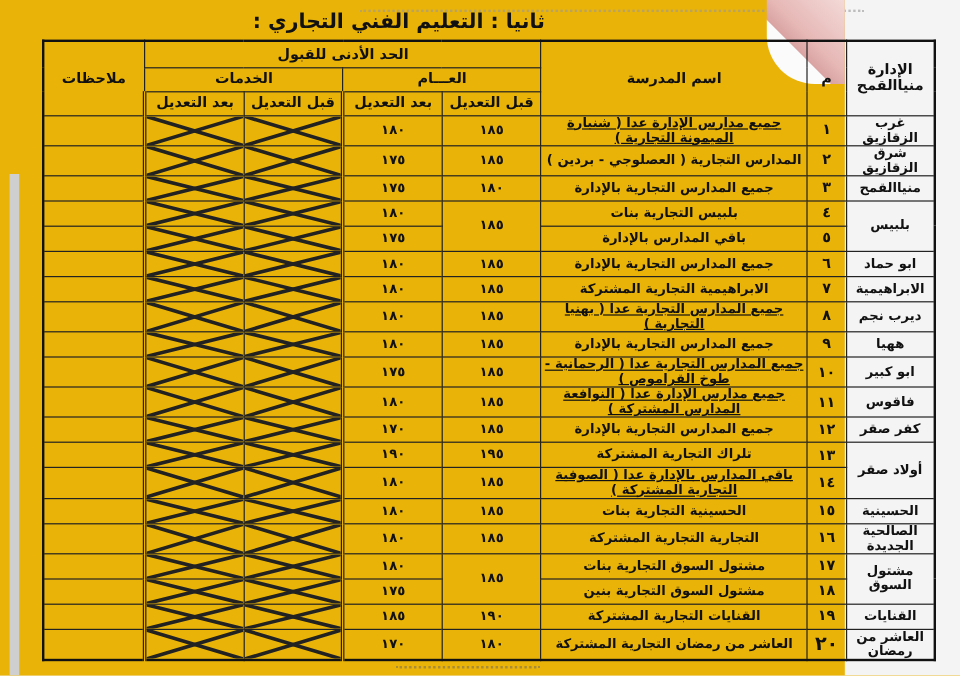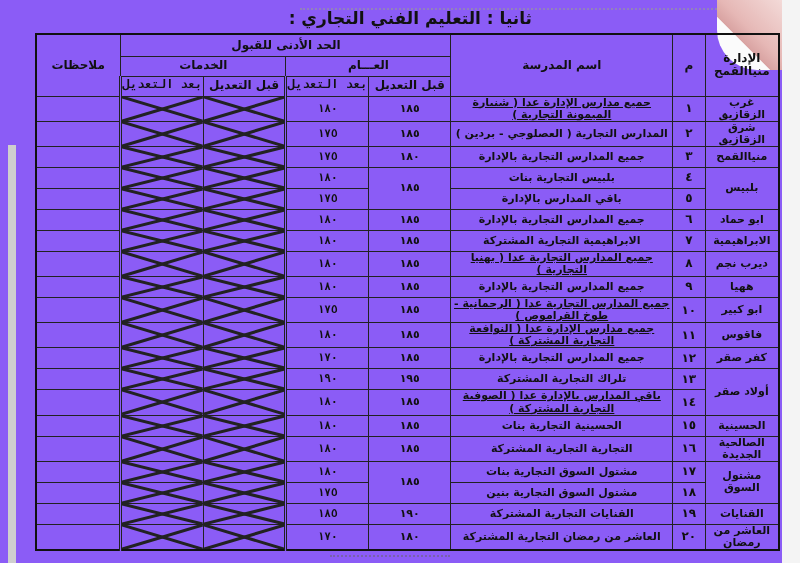--- a/index.html
+++ b/index.html
@@ -3,22 +3,22 @@
 <meta charset="utf-8">
 <style>
   html, body { margin:0; padding:0; }
   body {
     width:800px; height:563px; overflow:hidden; position:relative;
     background:#f4f4f4;
     font-family:"DejaVu Sans", sans-serif;
     color:#111;
   }
   .page {
-    position:absolute; left:0; top:0; width:782px; height:563px;
-    background:#8b5cf6;
+    position:absolute; left:0; top:0; width:704px; height:563px;
+    background:#eab308;
   }
   .top-strip {
     position:absolute; left:300px; top:0; width:420px; height:8px;
     border-bottom:2px dotted #999; opacity:.6;
   }
   .section-title {
     position:absolute; right:250px; top:8px; direction:rtl;
     font-weight:bold; font-size:17px; white-space:nowrap;
   }
   .page-curl {
@@ -41,21 +41,21 @@
   }
   .grid th { font-size:12px; }
   .h-admin { font-size:12px; }
   .row td { height:20px; }
   .num { font-size:14px; letter-spacing:2px; }
   .name-lg { font-size:13px; }
   .name-sm { font-size:10px;text-decoration:underline; }
   .admin-sm { font-size:9px;margin-left:36px; }
   .xcell { position:relative; }
   .xcell svg { position:absolute; left:0; top:0; width:100%; height:100%; }
-  .double-l { border-left:3px double #222 !important;font-family:Liberation Mono, monospace; }
+  .double-l { border-left:3px double #222 !important; }
   .footer-scrap {
     position:absolute; left:330px; top:555px; width:120px; height:6px;
     border-top:2px dotted #666; opacity:.5;
   }
 </style>
 </head>
 <body>
 
 <div class="page">
   <div class="top-strip"></div>
@@ -248,21 +248,21 @@
               </svg></span></td>
           <td class="xcell double-l"><span><svg viewBox="0 0 100 100" preserveAspectRatio="none">
                 <line x1="0" y1="0" x2="100" y2="100" stroke="#222" stroke-width="3" vector-effect="non-scaling-stroke"></line>
                 <line x1="0" y1="100" x2="100" y2="0" stroke="#222" stroke-width="3" vector-effect="non-scaling-stroke"></line>
               </svg></span></td>
           <td></td>
         </tr>
         <tr class="row">
           <td class="name-lg">فاقوس</td>
           <td class="num" style="font-size:12px">١١</td>
-          <td class="name-sm">جميع مدارس الإدارة عدا ( النوافعة التجارية المشتركة )</td>
+          <td class="name-sm">جميع مدارس الإدارة عدا ( النوافعة المدارس المشتركة )</td>
           <td class="num">١٨٥</td>
           <td class="num double-l">١٨٠</td>
           <td class="xcell"><span><svg viewBox="0 0 100 100" preserveAspectRatio="none">
                 <line x1="0" y1="0" x2="100" y2="100" stroke="#222" stroke-width="3" vector-effect="non-scaling-stroke"></line>
                 <line x1="0" y1="100" x2="100" y2="0" stroke="#222" stroke-width="3" vector-effect="non-scaling-stroke"></line>
               </svg></span></td>
           <td class="xcell double-l"><span><svg viewBox="0 0 100 100" preserveAspectRatio="none">
                 <line x1="0" y1="0" x2="100" y2="100" stroke="#222" stroke-width="3" vector-effect="non-scaling-stroke"></line>
                 <line x1="0" y1="100" x2="100" y2="0" stroke="#222" stroke-width="3" vector-effect="non-scaling-stroke"></line>
               </svg></span></td>
@@ -388,21 +388,21 @@
                 <line x1="0" y1="100" x2="100" y2="0" stroke="#222" stroke-width="3" vector-effect="non-scaling-stroke"></line>
               </svg></span></td>
           <td class="xcell double-l"><span><svg viewBox="0 0 100 100" preserveAspectRatio="none">
                 <line x1="0" y1="0" x2="100" y2="100" stroke="#222" stroke-width="3" vector-effect="non-scaling-stroke"></line>
                 <line x1="0" y1="100" x2="100" y2="0" stroke="#222" stroke-width="3" vector-effect="non-scaling-stroke"></line>
               </svg></span></td>
           <td></td>
         </tr>
         <tr class="row">
           <td class="admin-sm">العاشر من رمضان</td>
-          <td class="num" style="font-size:12px">٢٠</td>
+          <td class="num" style="font-size:16px">٢٠</td>
           <td class="name-lg">العاشر من رمضان التجارية المشتركة</td>
           <td class="num">١٨٠</td>
           <td class="num double-l">١٧٠</td>
           <td class="xcell"><span><svg viewBox="0 0 100 100" preserveAspectRatio="none">
                 <line x1="0" y1="0" x2="100" y2="100" stroke="#222" stroke-width="3" vector-effect="non-scaling-stroke"></line>
                 <line x1="0" y1="100" x2="100" y2="0" stroke="#222" stroke-width="3" vector-effect="non-scaling-stroke"></line>
               </svg></span></td>
           <td class="xcell double-l"><span><svg viewBox="0 0 100 100" preserveAspectRatio="none">
                 <line x1="0" y1="0" x2="100" y2="100" stroke="#222" stroke-width="3" vector-effect="non-scaling-stroke"></line>
                 <line x1="0" y1="100" x2="100" y2="0" stroke="#222" stroke-width="3" vector-effect="non-scaling-stroke"></line>

